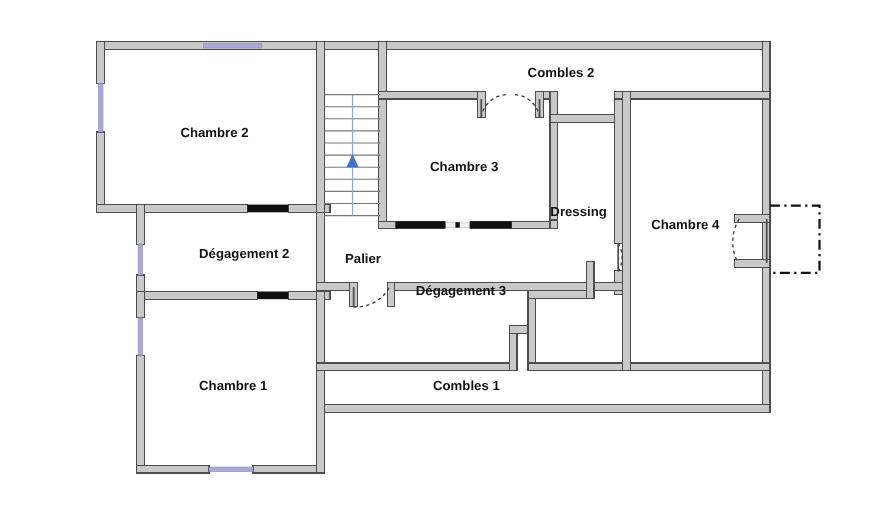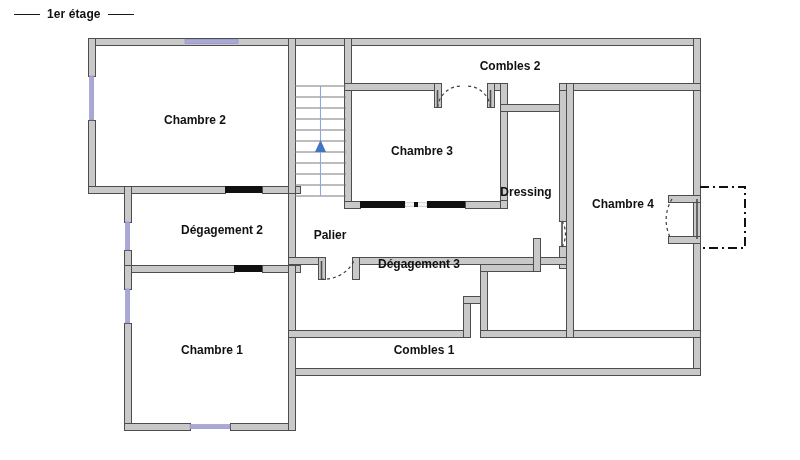--- a/index.html
+++ b/index.html
@@ -56,25 +56,20 @@
     fill: #111111;
     text-anchor: middle;
     dominant-baseline: middle;
   }
 </style>
 </head>
 <body>
 
 <div id="plan-root">
 
-  <div class="title-bar">
-    <span class="title-rule"></span>
-    <span class="title-text">1er étage</span>
-    <span class="title-rule"></span>
-  </div>
 
   <svg class="floorplan" viewBox="0 0 800 460">
 
     <g fill="#c9c9c9" stroke="#4d4d4d" stroke-width="1" shape-rendering="crispEdges">
 
       <rect x="88" y="38" width="612" height="7"></rect>
 
       <rect x="693" y="38" width="7" height="337"></rect>
 
       <rect x="288" y="368" width="412" height="7"></rect>

